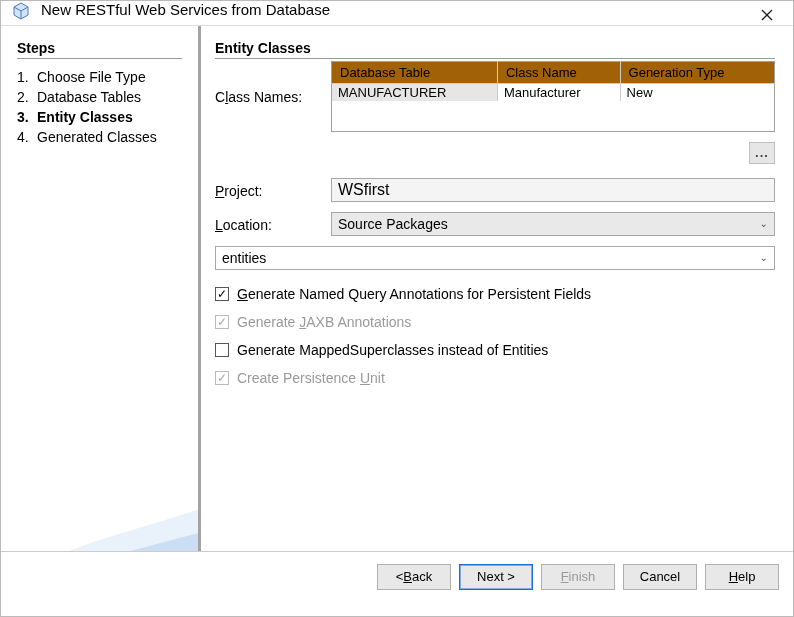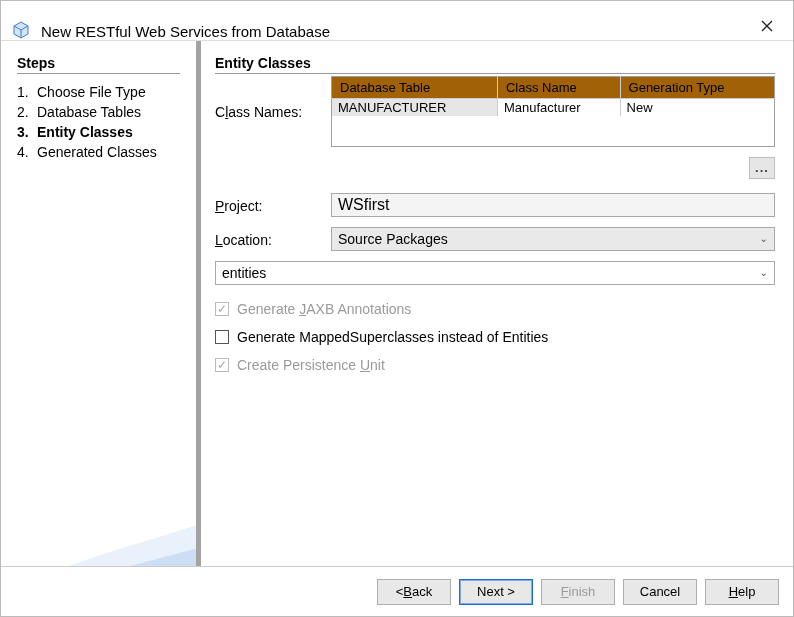--- a/index.html
+++ b/index.html
@@ -8,24 +8,24 @@
     font-family: "Segoe UI", Tahoma, sans-serif;
     font-size: 13px;
     background: #fff;
     color: #000;
     width: 794px;
     height: 617px;
     overflow: hidden;
     border: 1px solid #bbb;
   }
   .titlebar {
-    height: 40px;
+    height: 25px;
     background: #fff;
     display: flex;
-    align-items: flex-end;
+    align-items: flex-start;
     padding: 0 8px 0 10px;
     border-bottom: 1px solid #ddd;
   }
   .titlebar .icon {
     width: 20px; height: 20px;
     margin-right: 10px;
     display: inline-flex;
     align-items: center; justify-content: center;
   }
   .titlebar .title { font-size: 15px; color: #000; flex: 1; }
@@ -34,21 +34,21 @@
     display: flex; align-items: center; justify-content: center;
     font-size: 16px; color: #333;
   }
   .body {
     display: flex;
     height: 525px;
     position: relative;
   }
   .sidebar {
     width: 200px;
-    border-right: 5px solid #a3a3a3;
+    border-right: 3px solid #a3a3a3;
     padding: 14px 16px 28px 16px;
     position: relative;
     overflow: hidden;
   }
   .sidebar .swoosh {
     position: absolute;
     left: -40px; bottom: -70px;
     width: 320px; height: 320px;
     pointer-events: none;
   }
@@ -317,20 +317,26 @@
     <div class="form-row">
       <div class="fld">
         <div class="select white">
           <span>entities</span>
           <span class="chev">⌄</span>
         </div>
       </div>
     </div>
 
     <div class="checks">
+      <div class="chk-row">
+        <span class="chk-box checked"></span>
+        <span class="chk-label">
+          <span class="ul">G</span><span>enerate Named Query Annotations for Persistent Fields</span>
+        </span>
+      </div>
       <div class="chk-row disabled">
         <span class="chk-box checked"></span>
         <span class="chk-label">
           <span>Generate </span><span class="ul">J</span><span>AXB Annotations</span>
         </span>
       </div>
       <div class="chk-row">
         <span class="chk-box"></span>
         <span class="chk-label">Generate MappedSuperclasses instead of Entities</span>
       </div>

